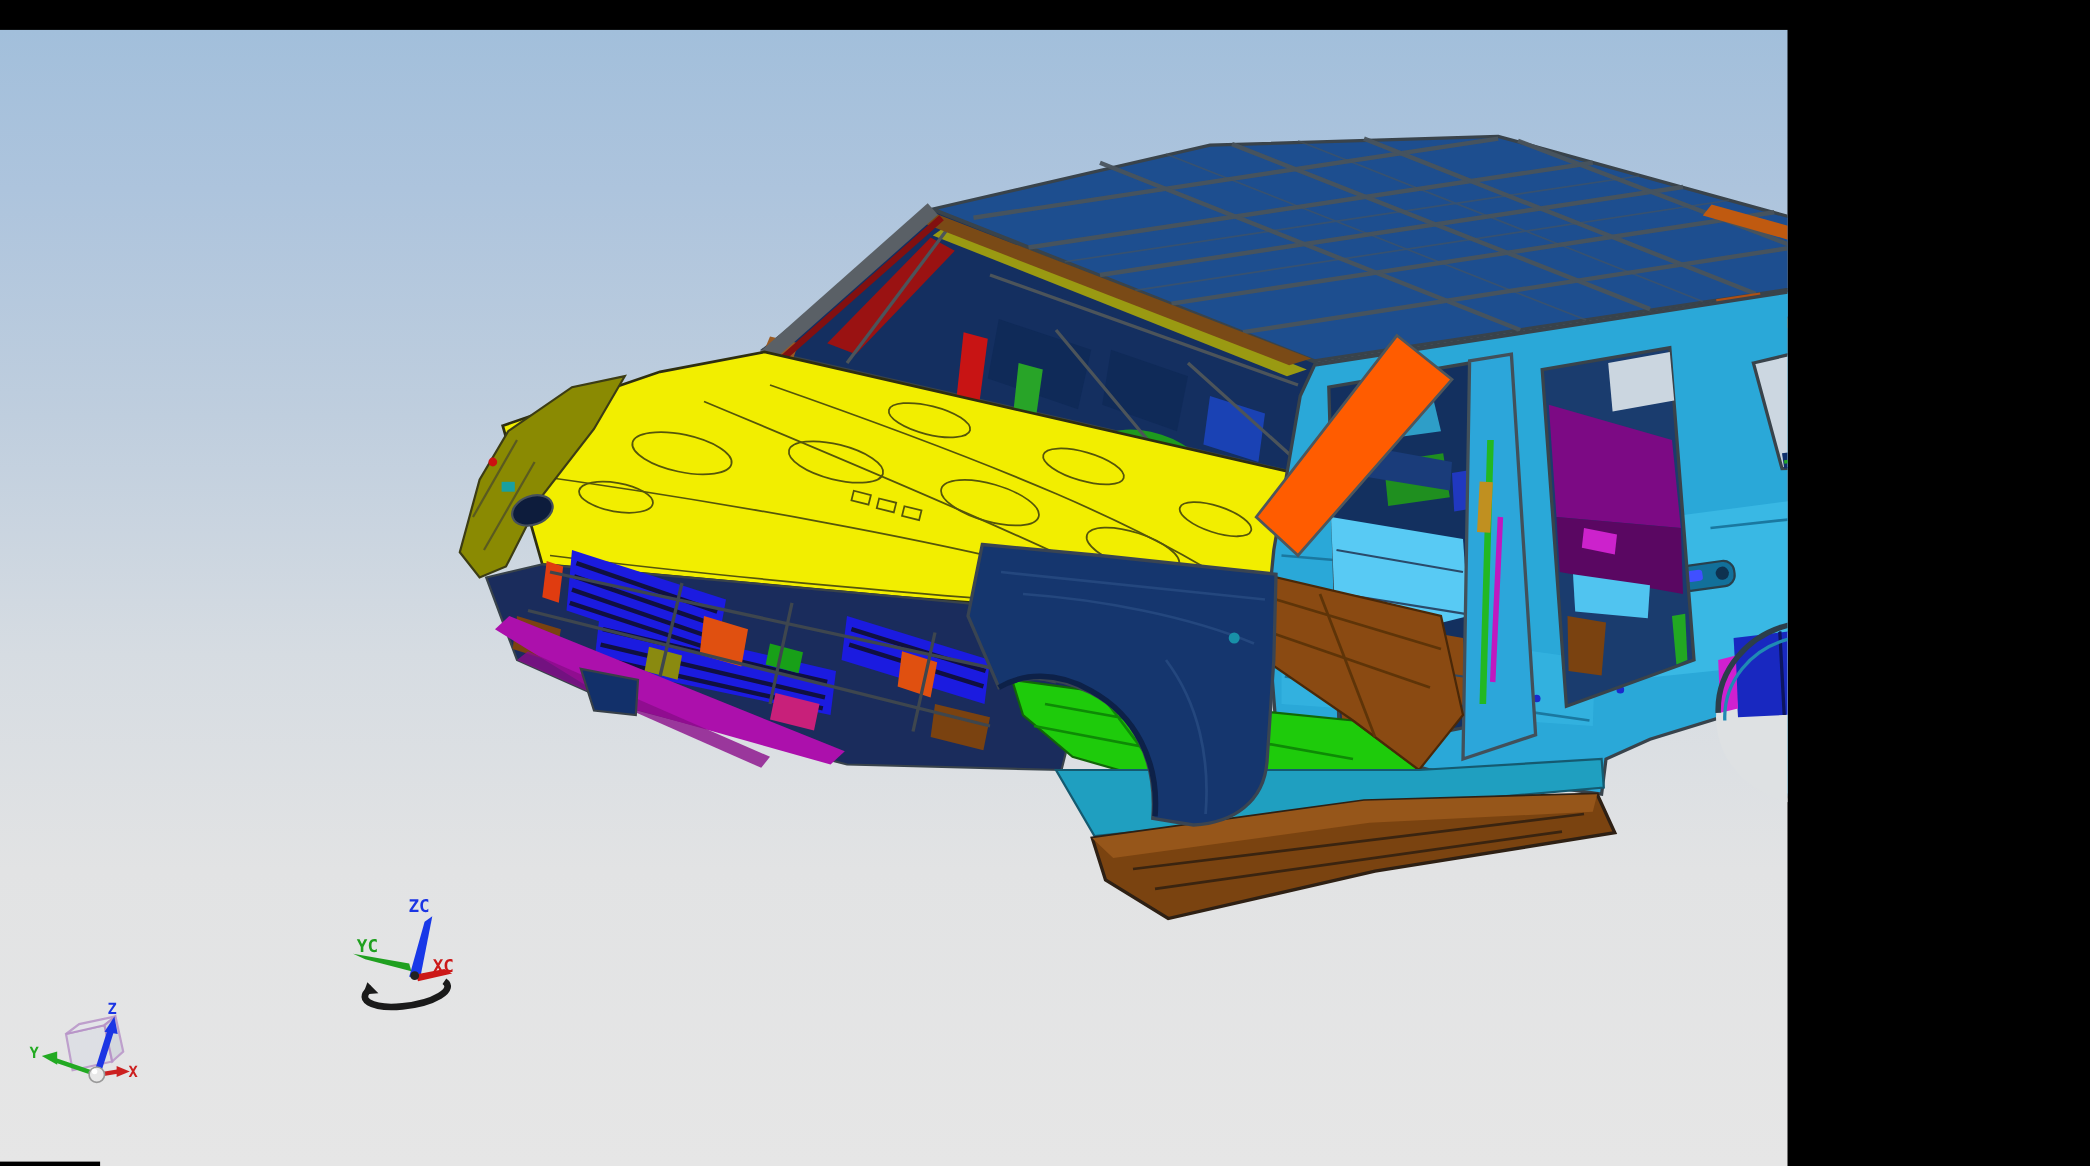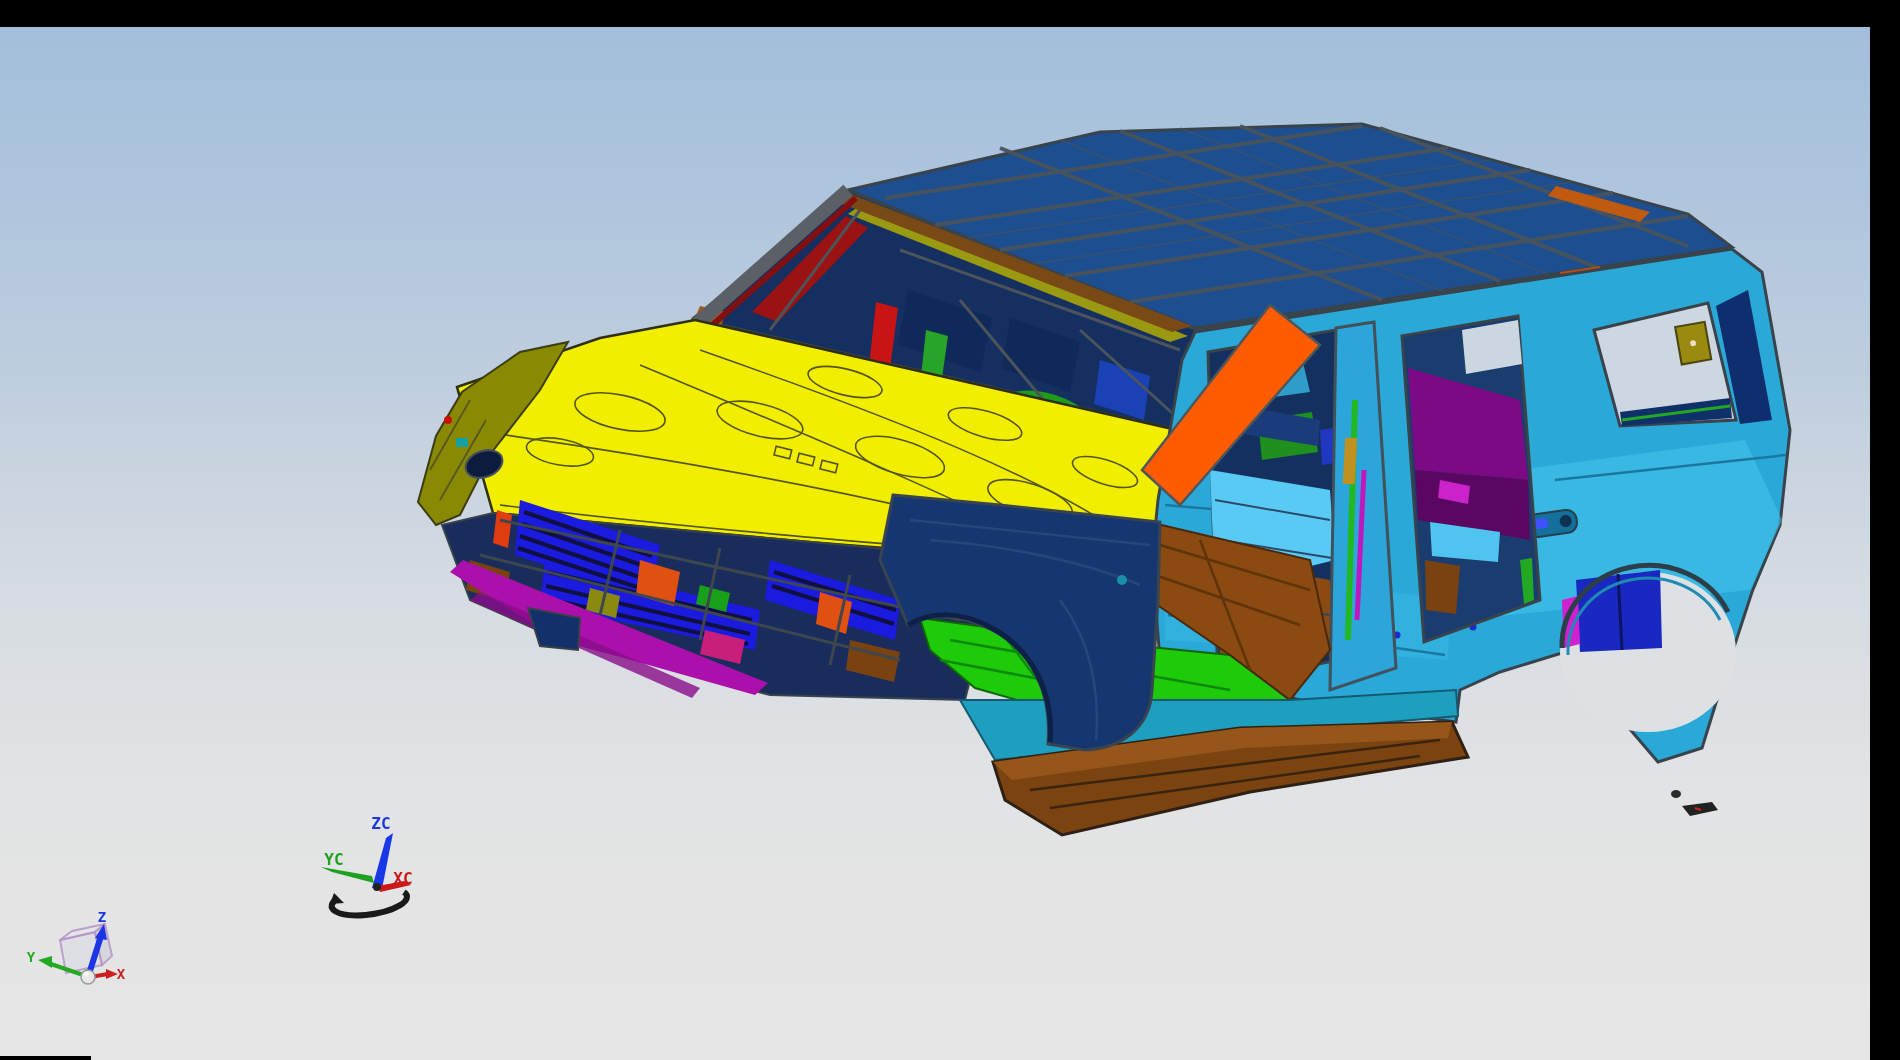--- a/index.html
+++ b/index.html
@@ -1,17 +1,17 @@
 <!DOCTYPE html>
 <html><head>
 <meta charset="utf-8">
 <style>
   html,body{margin:0;padding:0;width:1900px;height:1060px;background:#000;overflow:hidden;
             font-family:"Liberation Sans",sans-serif;}
-  #viewport{position:absolute;left:0;top:27px;width:1870px;height:1033px;overflow:hidden;
+  #viewport{position:absolute;left:0;top:27px;width:1625px;height:1033px;overflow:hidden;
     background:linear-gradient(180deg,#a2bfdb 0%,#adc4dd 14%,#bfcede 34%,#d6dce2 55%,#e2e3e4 74%,#e6e6e6 100%);}
   #scene{position:absolute;left:0;top:-27px;width:1900px;height:1060px;}
   #bl-sliver{position:absolute;left:0;bottom:0;width:91px;height:4px;background:#000;z-index:5;}
   #right-bar{position:absolute;right:0;top:0;width:7px;height:1060px;background:#000;z-index:4;}
   #top-bar{position:absolute;left:0;top:0;width:1900px;height:27px;background:#000;z-index:4;}
   text{font-family:"DejaVu Sans Mono","Liberation Sans",monospace;font-weight:bold;}
 </style>
 </head>
 <body>
 

